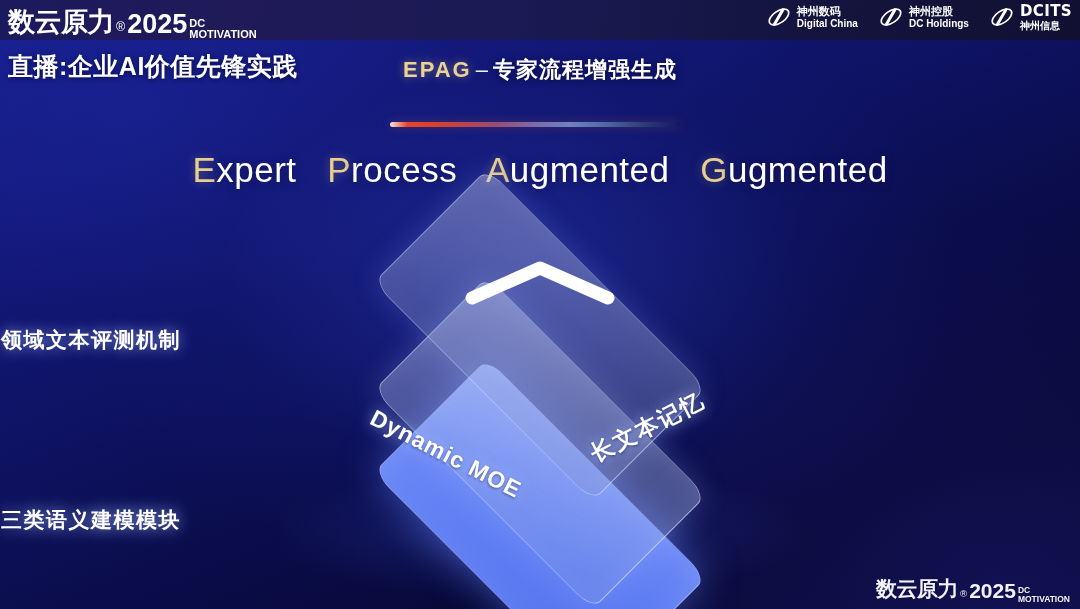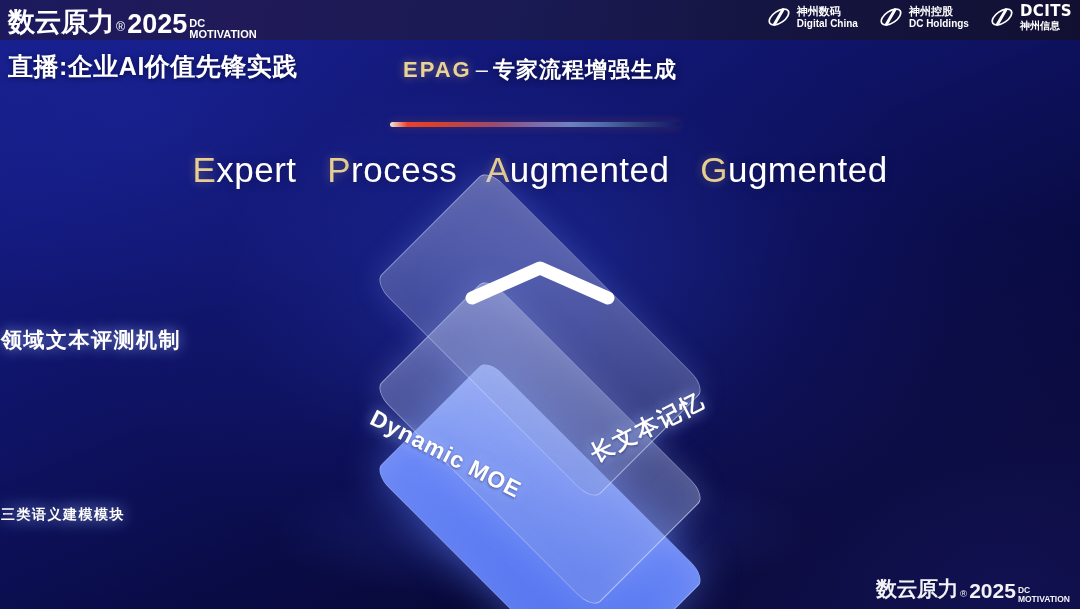--- a/index.html
+++ b/index.html
@@ -194,21 +194,21 @@
   .layer-caption {
     position:absolute; left:1px; width:1080px; 
     color:#ffffff; font-weight:bold;
     white-space:nowrap;
   }
   #caption-top {
     top:108px; font-size:21px; letter-spacing:1.5px;
     text-shadow:0 0 14px rgba(150,175,255,0.85), 0 1px 3px rgba(20,20,70,0.8);
   }
   #caption-bot {
-    top:288px; font-size:14px; letter-spacing:1.5px;
+    top:288px; font-size:21px; letter-spacing:1.5px;
     text-shadow:0 0 16px rgba(150,180,255,0.95), 0 1px 3px rgba(20,20,70,0.75);
   }
 
   .layer-caption-rot {
     position:absolute;
     color:#ffffff; font-weight:bold;
     white-space:nowrap;
     text-shadow:0 0 14px rgba(160,185,255,0.9), 0 1px 3px rgba(25,25,80,0.75);
   }
   #caption-mid-left {

